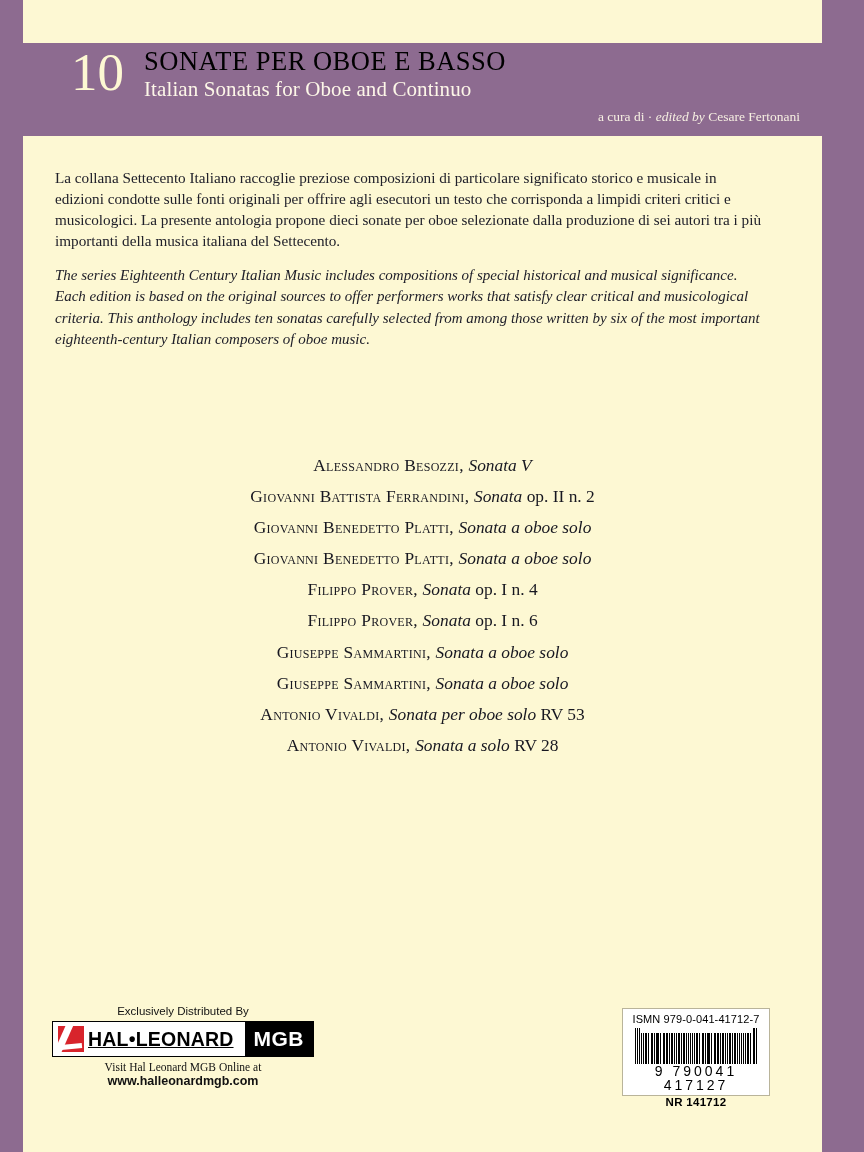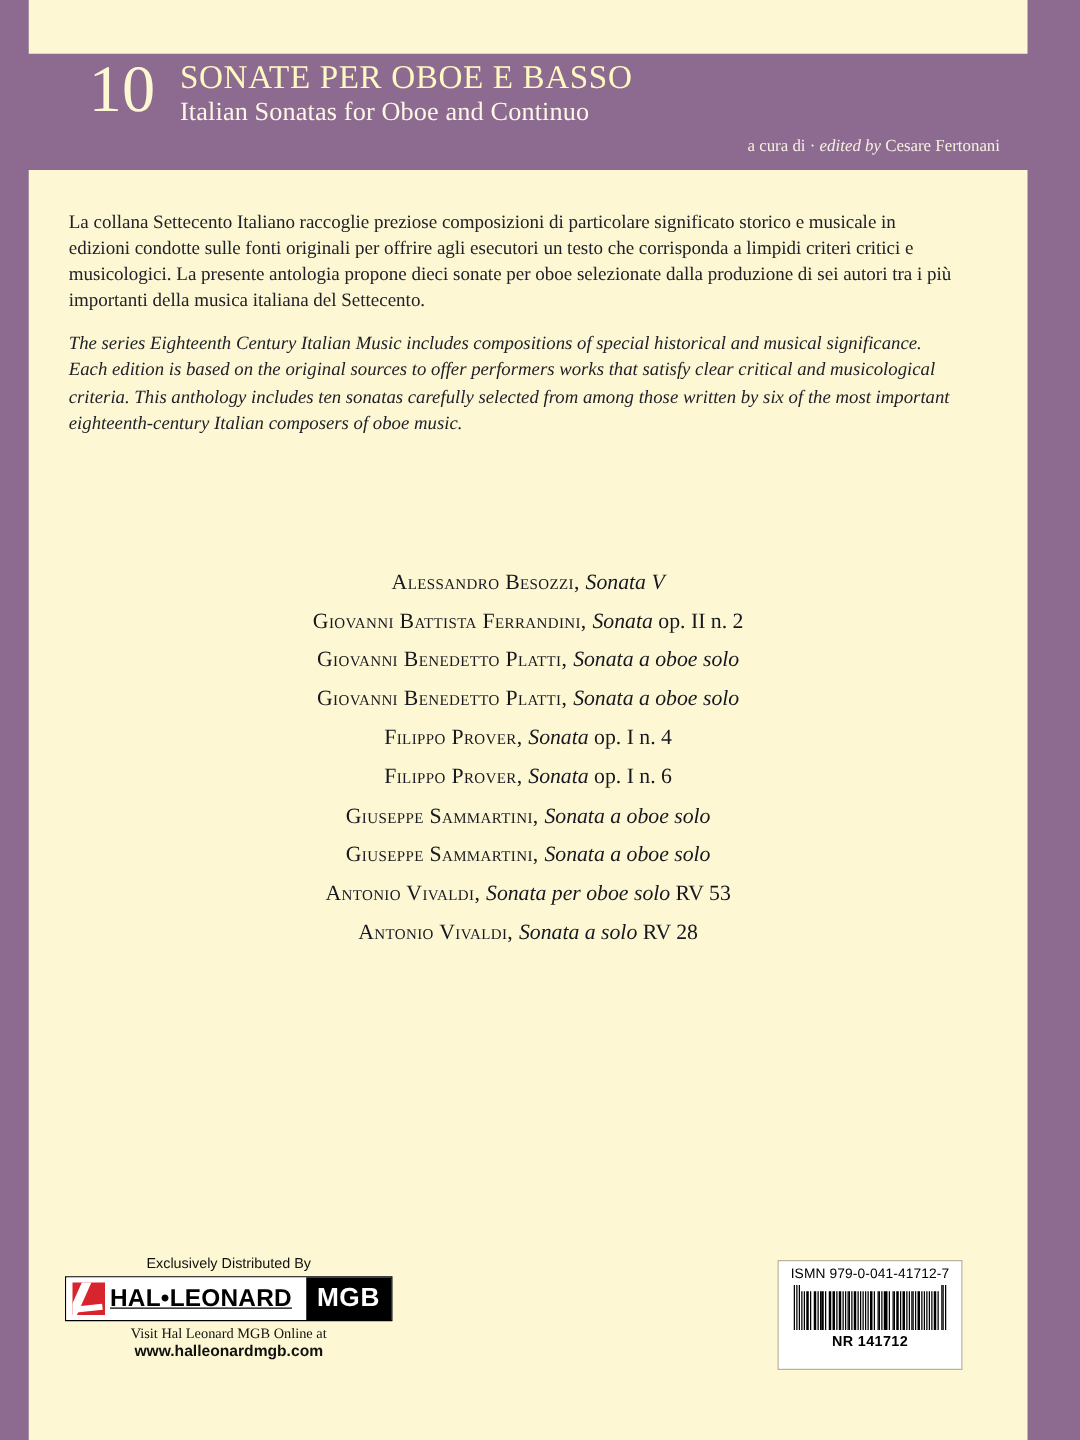--- a/index.html
+++ b/index.html
@@ -58,21 +58,21 @@
     font-family: "Liberation Serif", serif;
   }
   #title-block {
     position: absolute;
     left: 73px;
     top: 5px;
   }
   #main-title {
     font-size: 26.5px;
     line-height: 1.04;
-    color: #fef9c3;
+    color: #000000;
     letter-spacing: 0.5px;
     white-space: nowrap;
     font-family: "Liberation Serif", serif;
   }
   #sub-title {
     font-size: 21px;
     line-height: 1.18;
     color: #fdf7e8;
     letter-spacing: 0.1px;
     white-space: nowrap;
@@ -376,16 +376,17 @@
         <span class="short" style="width: 1px; margin-right: 1px;"></span>
         <span class="short" style="width: 2px; margin-right: 1px;"></span>
         <span class="short" style="width: 2px; margin-right: 1px;"></span>
         <span class="short" style="width: 2px; margin-right: 1px;"></span>
         <span class="short" style="width: 3px; margin-right: 1px;"></span>
         <span class="short" style="width: 1px; margin-right: 2px;"></span>
         <span style="width: 1px; margin-right: 1px;"></span>
         <span style="width: 1px; margin-right: 1px;"></span>
         <span style="width: 1px; margin-right: 1px;"></span>
       </div>
+    <div id="barcode-digits">9 790041 417127</div>
     <div id="barcode-code">NR 141712</div>
   </div>
 
 </div>
 
 </body></html>

